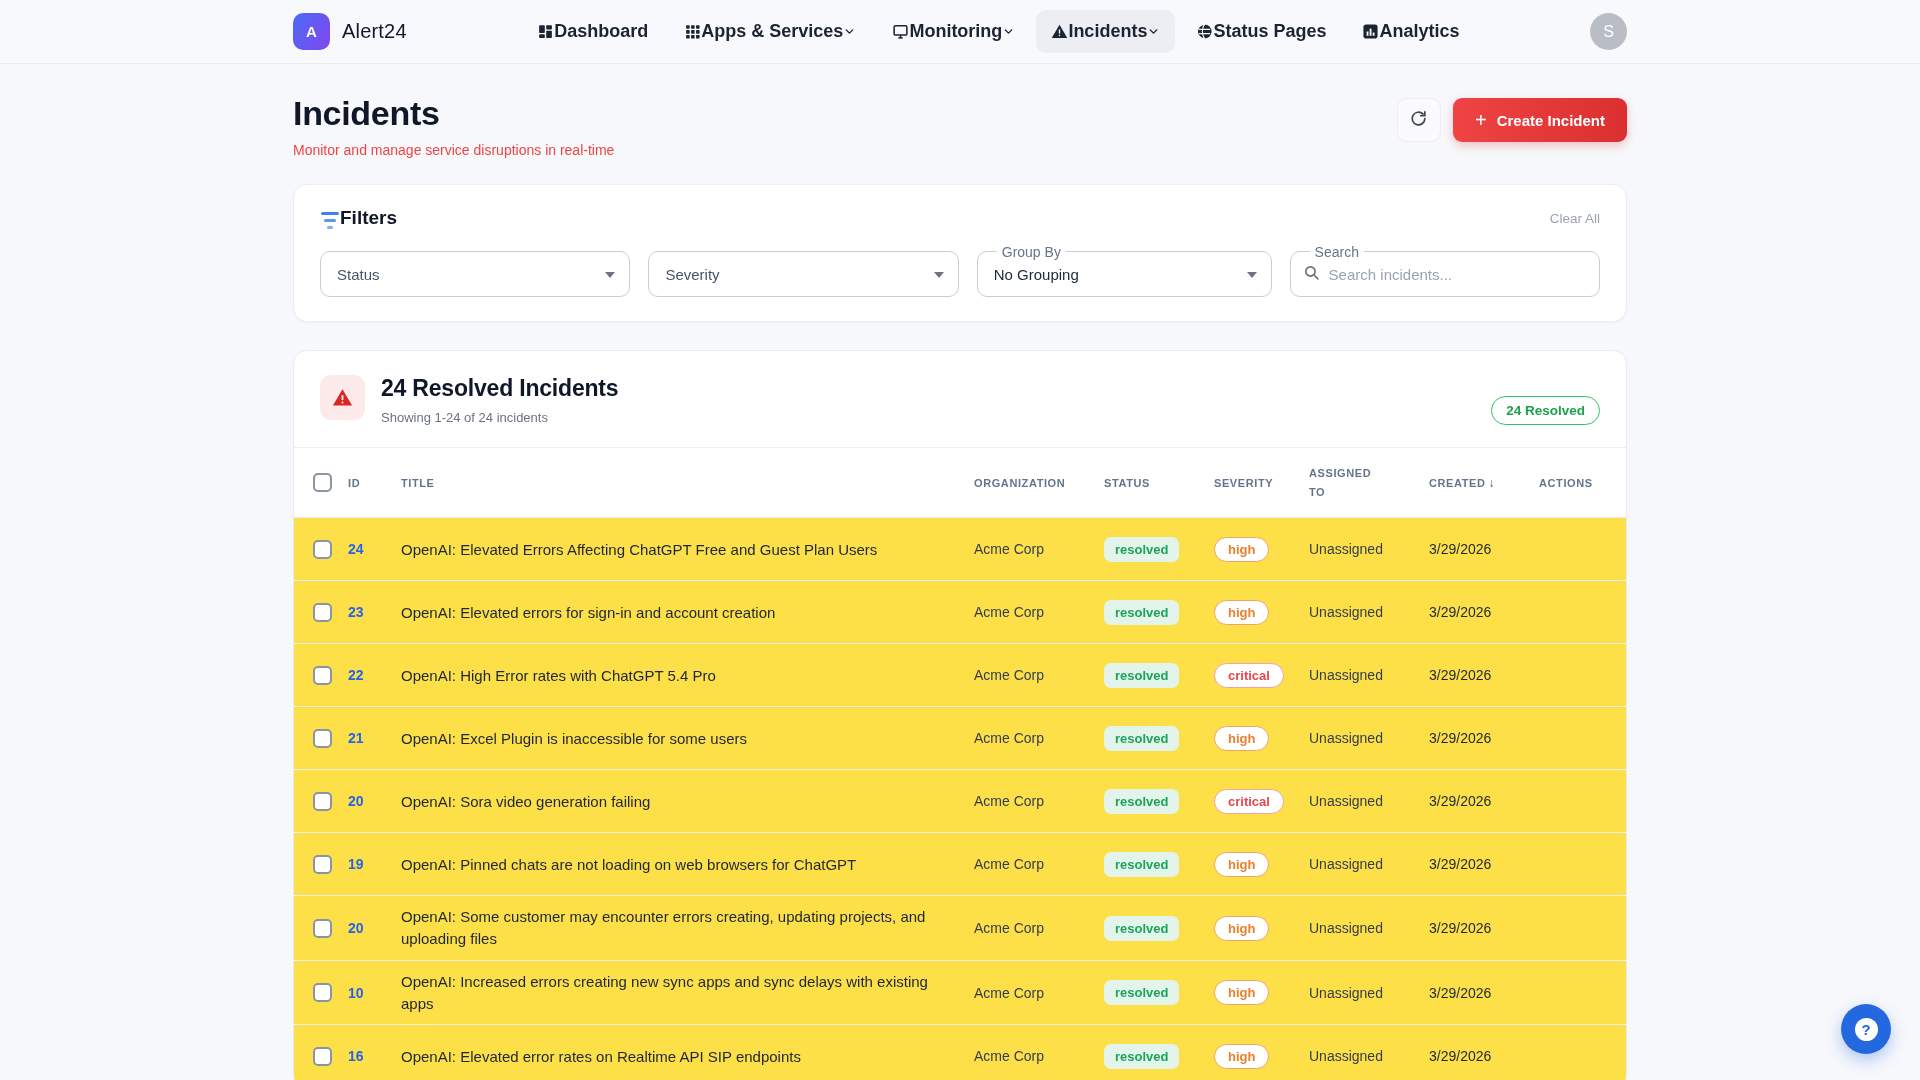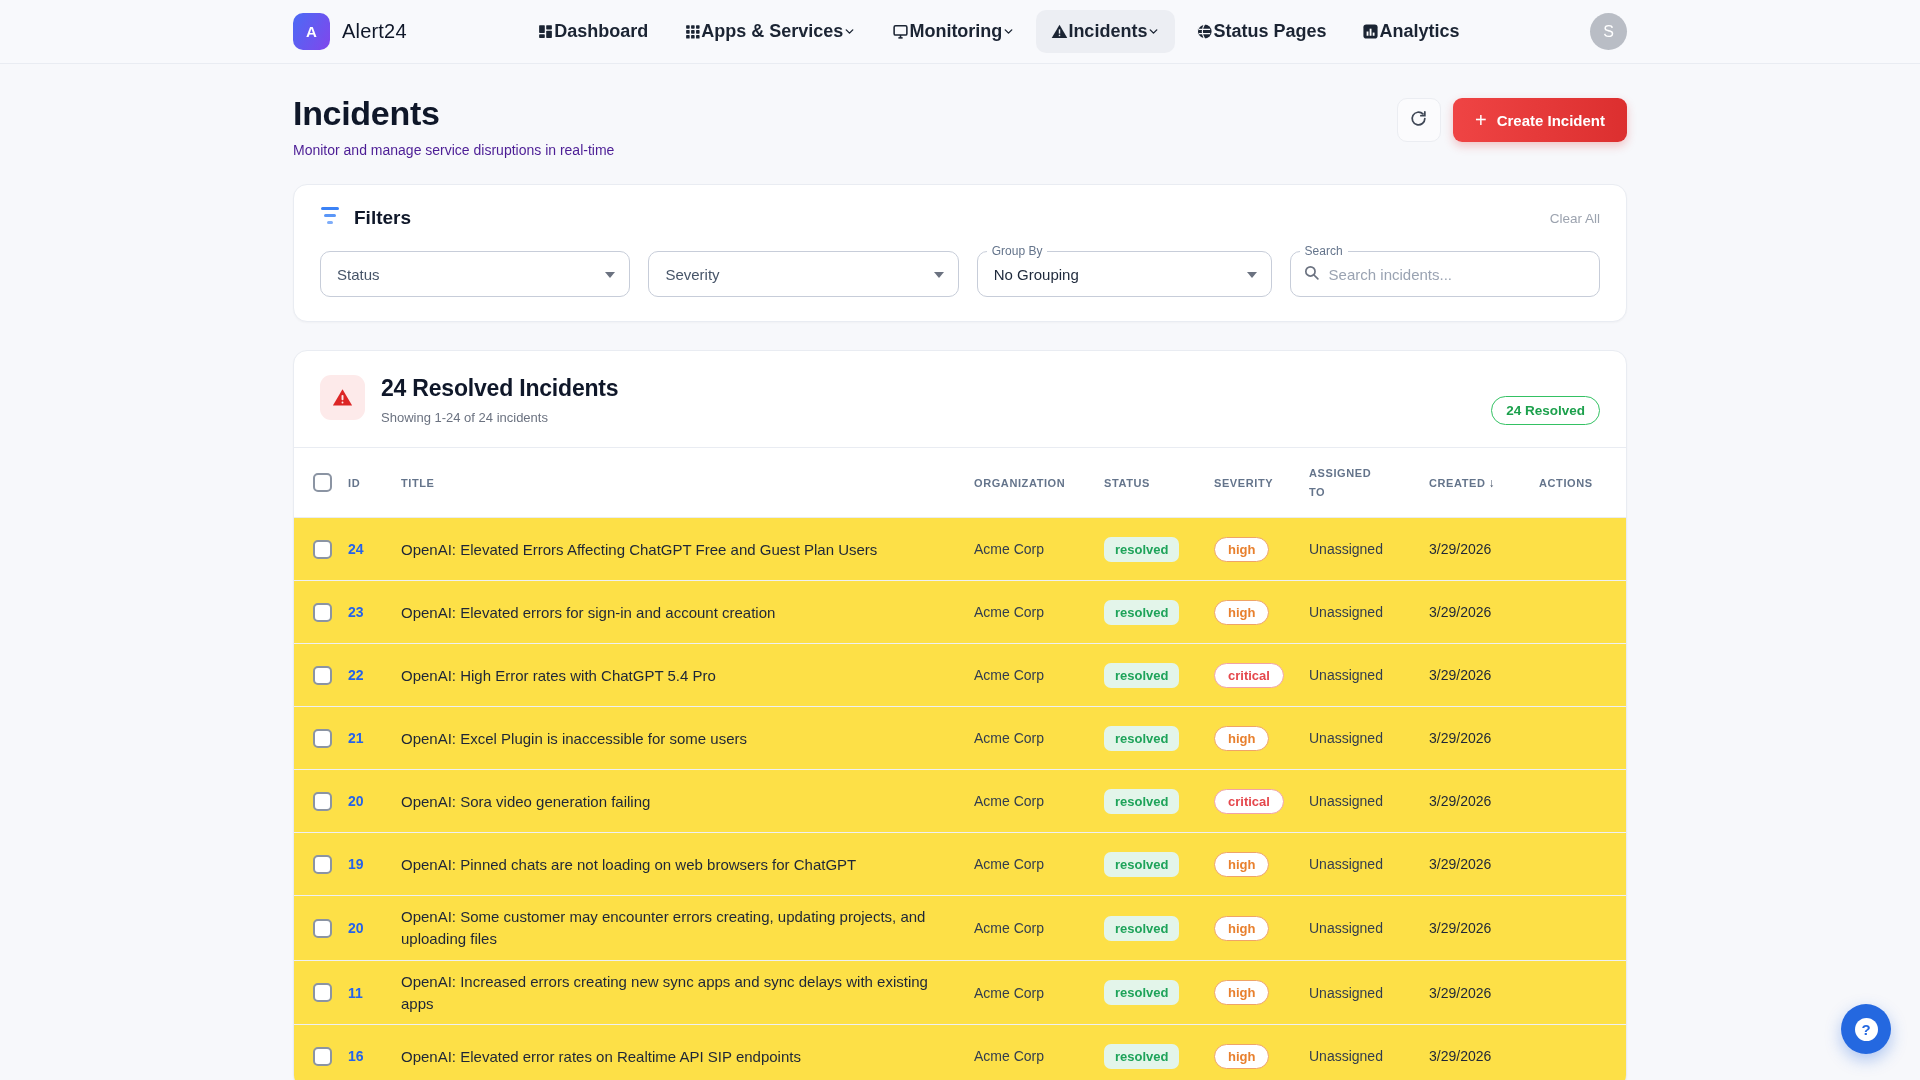--- a/index.html
+++ b/index.html
@@ -15,43 +15,43 @@
   .nav { display:flex; align-items:center; gap:6px; }
   .nav-item { display:flex; align-items:center; padding:11px 15px; border-radius:10px; font-size:18px; font-weight:600; color:#1b2433; cursor:pointer; white-space:nowrap; }
   .nav-item.active { background:#eceef3; }
   .nav-item svg { display:block; }
   .avatar { width:37px; height:37px; border-radius:50%; background:#b9bdc5; color:#fff; font-size:16px; display:flex; align-items:center; justify-content:center; }
 
   
   .page { width:1334px; margin:0 auto; }
   .page-head { display:flex; justify-content:space-between; align-items:flex-start; margin-top:30px; }
   .page-title { font-size:34px; font-weight:800; color:#0f1729; letter-spacing:-.3px; }
-  .page-sub { font-size:14px; color:#4c1d95; margin-top:9px; }
+  .page-sub { font-size:14px; color:#ef4444; margin-top:9px; }
   .head-actions { display:flex; align-items:center; gap:12px; margin-top:4px; }
   .refresh-btn { width:44px; height:44px; border-radius:10px; background:#fbfbfd; border:1px solid #ebedf2; display:flex; align-items:center; justify-content:center; cursor:pointer; }
   .create-btn { height:44px; padding:0 22px; border:none; border-radius:9px; background:linear-gradient(90deg,#ef4444,#dc2f2f); color:#fff; font-size:15px; font-weight:600; display:flex; align-items:center; gap:10px; cursor:pointer; box-shadow:0 4px 10px rgba(220,38,38,.25); font-family:inherit; }
   .plus { font-size:20px; font-weight:400; line-height:1; }
 
   
   .card { background:#fff; border:1px solid #e9ecf2; border-radius:14px; box-shadow:0 1px 2px rgba(16,24,40,.03); }
 
   
   .filters-card { margin-top:26px; padding:22px 26px 24px; }
   .filters-head { display:flex; align-items:center; justify-content:space-between; }
-  .filters-title-wrap { display:flex; align-items:flex-start; gap:14px; }
+  .filters-title-wrap { display:flex; align-items:flex-end; }
   .funnel { display:flex; flex-direction:column; align-items:center; gap:4px; width:20px; }
   .funnel i { display:block; height:3px; border-radius:2px; background:#3b82f6; }
   .funnel i:nth-child(1){ width:18px; } .funnel i:nth-child(2){ width:12px; background:#5b96f7;} .funnel i:nth-child(3){ width:6px; background:#7fadf9;}
   .filters-title { font-size:19px; font-weight:700; color:#0f1729; }
   .clear-all { font-size:13.5px; color:#9ca3af; cursor:pointer; }
   .filters-row { display:grid; grid-template-columns:1fr 1fr .95fr 1fr; gap:18px; margin-top:22px; }
   .select-box { position:relative; height:46px; border:1px solid #c7cdd9; border-radius:10px; display:flex; align-items:center; padding:0 16px; cursor:pointer; background:#fff; }
   .select-box .sel-label { font-size:15px; color:#475569; }
   .caret { position:absolute; right:14px; top:50%; margin-top:-2px; width:0; height:0; border-left:5px solid transparent; border-right:5px solid transparent; border-top:6px solid #6b7280; }
-  .float-label { position:absolute; top:-8px; left:9px; background:#fff; padding:0 5px; font-size:12px; color:#64748b; }
+  .float-label { position:absolute; top:-8px; left:19px; background:#fff; padding:0 5px; font-size:14px; color:#64748b; }
   .select-box .sel-value { font-size:15px; color:#1e293b; }
   .search-box { position:relative; height:46px; border:1px solid #c7cdd9; border-radius:10px; display:flex; align-items:center; padding:0 12px; background:#fff; }
   .search-box input { border:none; outline:none; flex:1; font-size:15px; color:#1e293b; margin-left:9px; font-family:inherit; background:transparent; }
   .search-box input::placeholder { color:#9aa3b2; }
 
   
   .incidents-card { margin-top:28px; padding:0; overflow:hidden; }
   .inc-head { display:flex; align-items:flex-end; justify-content:space-between; padding:24px 26px 22px; }
   .inc-head-left { display:flex; gap:16px; }
   .warn-box { width:45px; height:45px; border-radius:11px; background:#fdeaea; display:flex; align-items:center; justify-content:center; }
@@ -374,21 +374,21 @@
     <div><span class="badge-sev sev-high">high</span></div>
     <div class="cell-assigned">Unassigned</div>
     <div class="cell-created">3/29/2026</div>
     <div></div>
   </div>
 
   <div class="tbl-row">
     <div class="cb-cell">
             <div class="checkbox"></div>
           </div>
-    <div class="cell-id">11</div>
+    <div class="cell-id">10</div>
     <div class="cell-title">OpenAI: Increased errors creating new sync apps and sync delays with existing apps</div>
     <div class="cell-org">Acme Corp</div>
     <div><span class="badge-status">resolved</span></div>
     <div><span class="badge-sev sev-high">high</span></div>
     <div class="cell-assigned">Unassigned</div>
     <div class="cell-created">3/29/2026</div>
     <div></div>
   </div>
 
   <div class="tbl-row">

